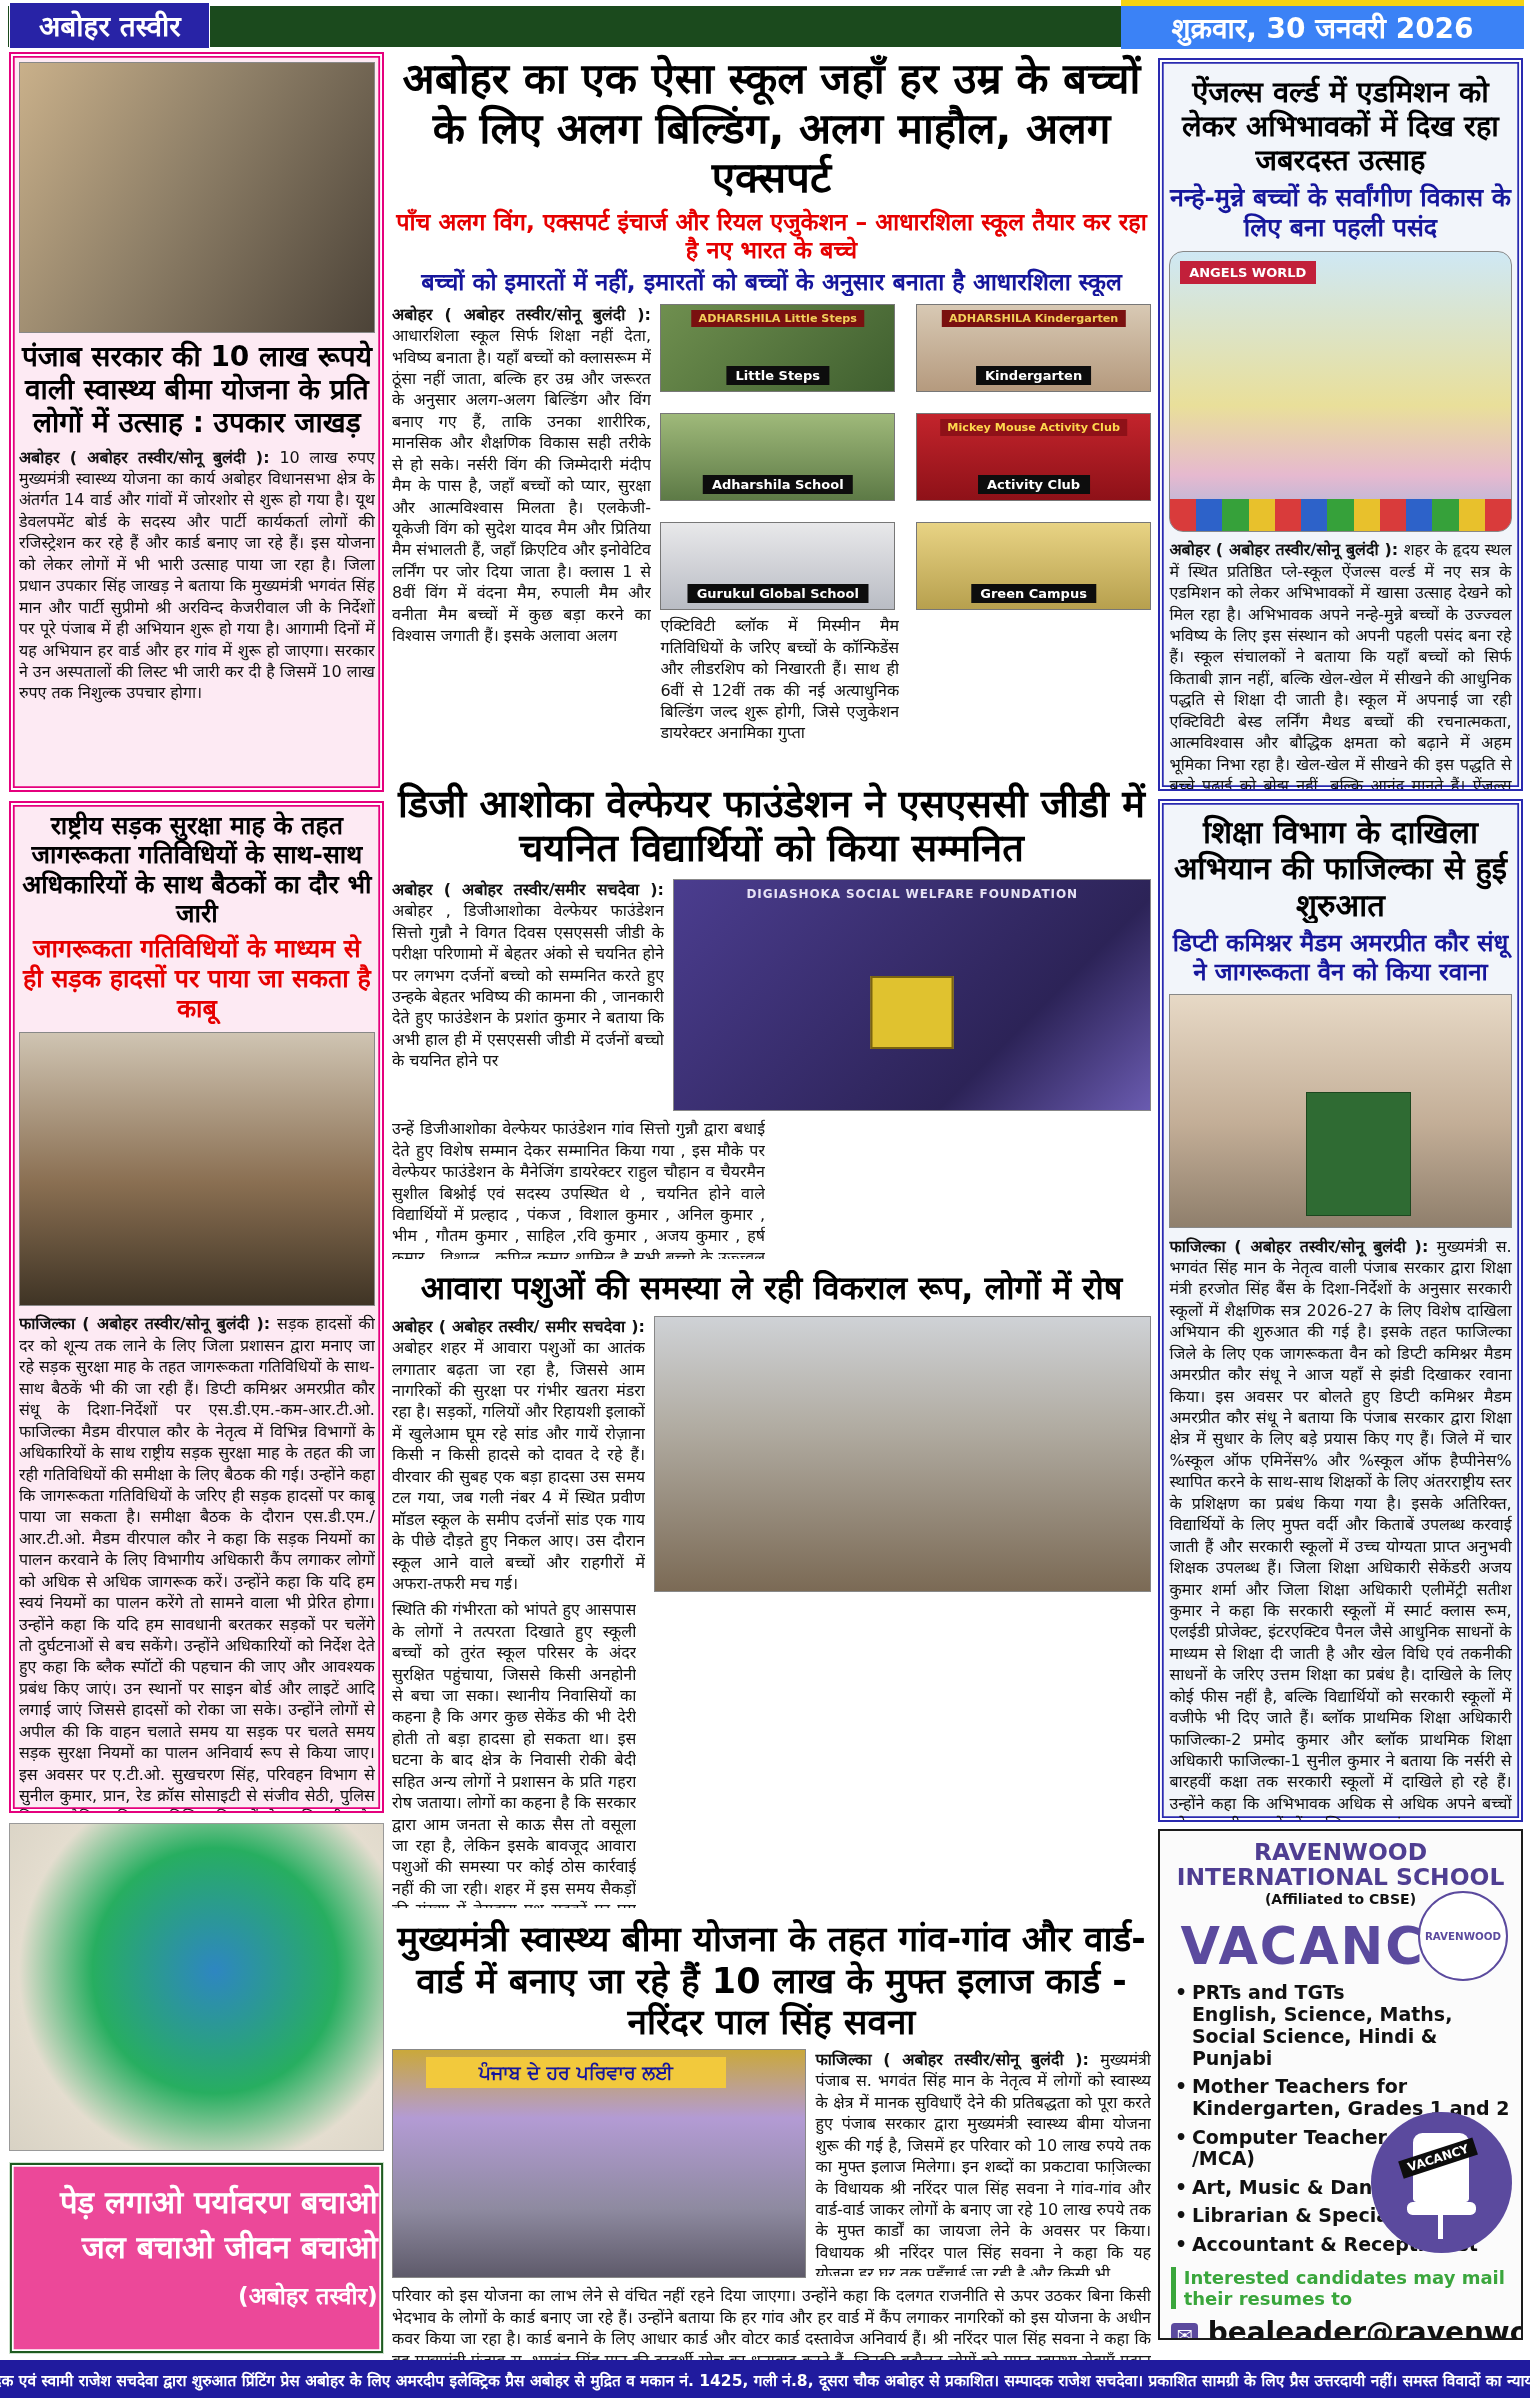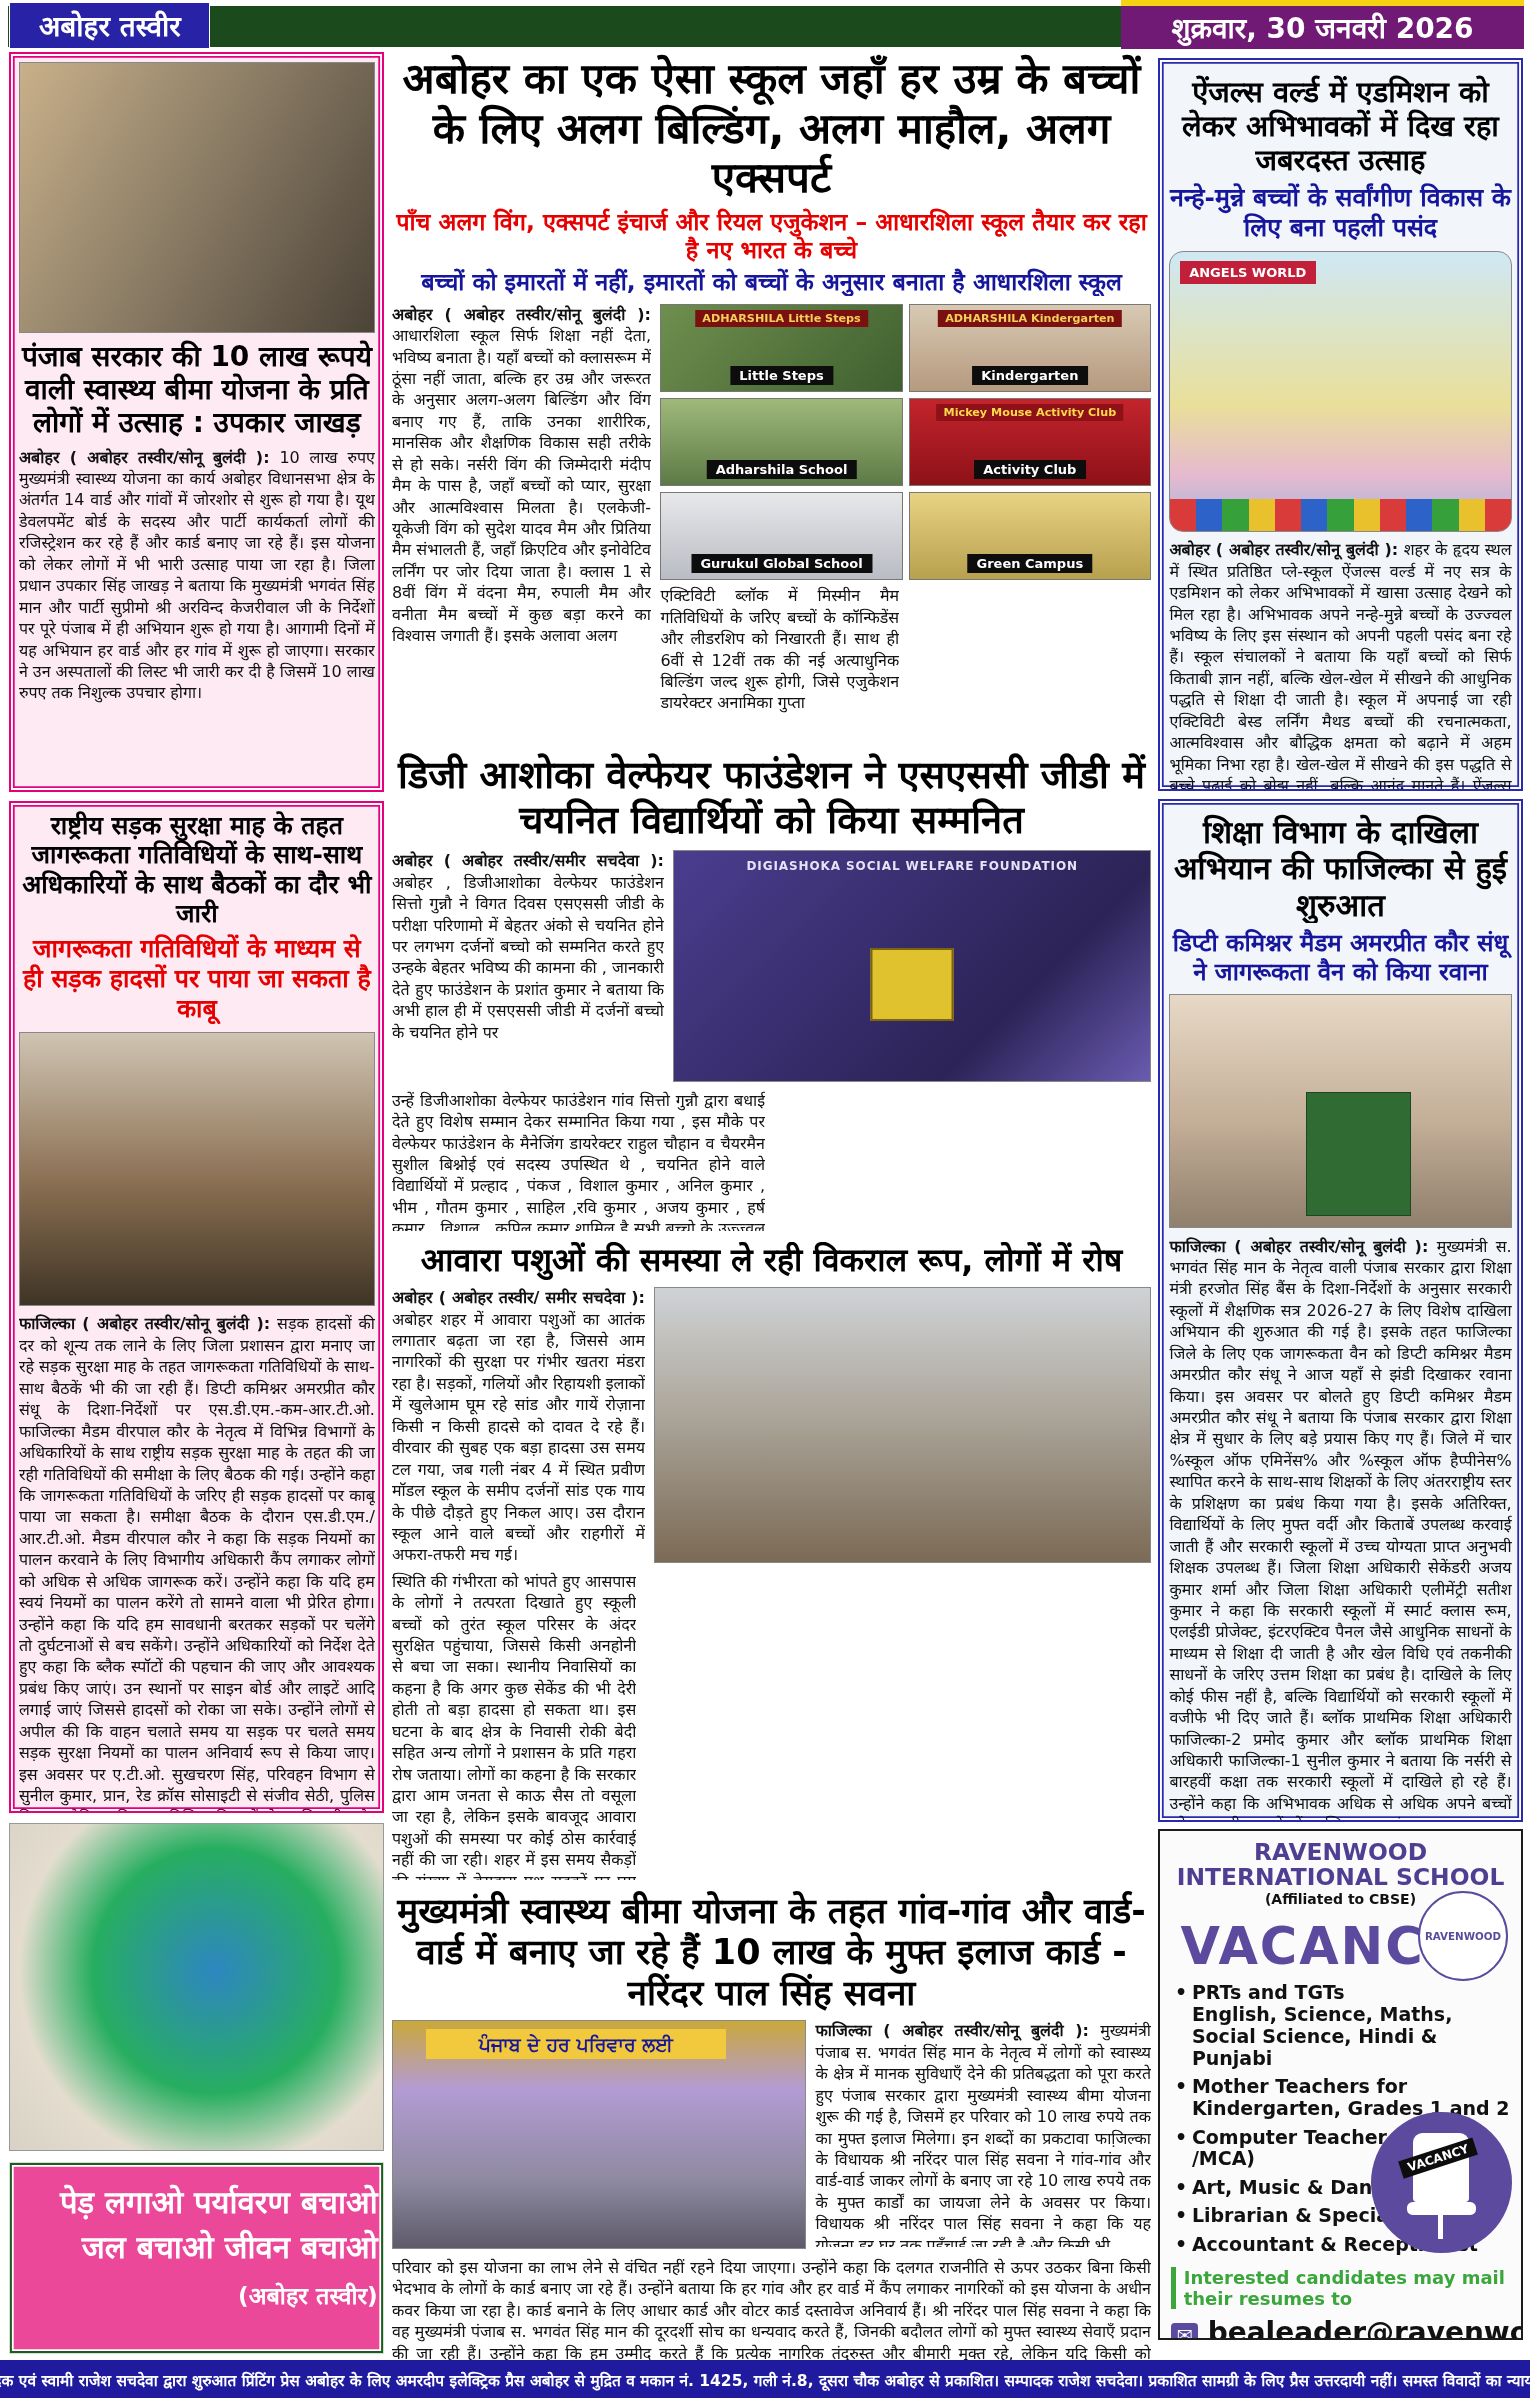--- a/index.html
+++ b/index.html
@@ -4,21 +4,21 @@
 <style>
   html,body{margin:0;padding:0;background:#ffffff;}
   .page{position:relative;width:1531px;height:2399px;background:#ffffff;overflow:hidden;
         font-family:"DejaVu Sans","Liberation Sans",sans-serif;}
   
   .masthead{position:absolute;left:0;top:0;width:1531px;height:51px;}
   .mh-green{position:absolute;left:7.5px;top:5.6px;width:1113px;height:41px;background:#1b4a1d;}
   .mh-brand{position:absolute;left:9.4px;top:1.9px;width:199px;height:45px;background:#2823a6;border:1.9px solid #ffffff;
             color:#ffffff;font-weight:700;font-size:28px;display:flex;align-items:center;justify-content:center;}
   .mh-yellow{position:absolute;left:1121px;top:0;width:403px;height:7.5px;background:#f5d312;}
-  .mh-date{position:absolute;left:1121px;top:5.6px;width:403px;height:43px;background:#701a75;color:#ffffff;
+  .mh-date{position:absolute;left:1121px;top:5.6px;width:403px;height:43px;background:#3b82f6;color:#ffffff;
            font-weight:700;font-size:28px;display:flex;align-items:center;justify-content:center;}
   
   .col-left{position:absolute;left:9.4px;top:52px;width:375px;}
   .col-center{position:absolute;left:392px;top:54px;width:759px;}
   .col-right{position:absolute;left:1158px;top:58px;width:365px;}
   
   .pinkbox{background:#fdeaf3;border:2.8px solid #e5007d;box-shadow:inset 0 0 0 1.9px #ffffff,inset 0 0 0 3.7px #e5007d;
            padding:7.5px;box-sizing:border-box;overflow:hidden;}
   .bluebox{background:#f2f5fa;border:2.8px solid #2a2ab0;box-shadow:inset 0 0 0 1.9px #ffffff,inset 0 0 0 3.7px #2a2ab0;
            padding:9.4px;box-sizing:border-box;overflow:hidden;}
@@ -46,21 +46,21 @@
   .flag{position:absolute;left:40%;top:42%;width:103px;height:122px;background:#2f6b33;border:0.9px solid #1d471f;}
   .banner-pb{position:absolute;left:8%;top:7.5px;width:70%;background:#f2c93c;color:#16169c;font-weight:700;
              font-size:19px;text-align:center;padding:3.7px 5.6px;}
   .angels-sign{position:absolute;left:9.4px;top:9.4px;background:#c2203a;color:#ffffff;font-weight:700;font-size:13px;
                padding:3.7px 9.4px;}
   .fence{position:absolute;left:0;bottom:0;width:100%;height:32px;
          background:repeating-linear-gradient(90deg,#d93b3b 0 26px,#2d62c9 26px 52px,#36a13a 52px 79px,#e8c12c 79px 105px);}
   .digi-label{position:absolute;top:7.5px;left:50%;transform:translateX(-50%);color:#e7e3f6;font-weight:700;
               font-size:12px;white-space:nowrap;letter-spacing:0.9px;}
   
-  .collage{display:grid;grid-template-columns:1fr 1fr;grid-auto-rows:88px;gap:6px;}
+  .collage{display:grid;grid-template-columns:1fr 1fr;grid-auto-rows:88px;gap:21px;}
   .tile{position:relative;overflow:hidden;border:0.9px solid #777;}
   .t1{background:linear-gradient(135deg,#6f8f4f,#3f5f2f);}
   .t2{background:linear-gradient(180deg,#d8c9b4,#b59a7e);}
   .t3{background:linear-gradient(180deg,#9fb97a,#5d7a46);}
   .t4{background:linear-gradient(180deg,#c3242c,#8e1118);}
   .t5{background:linear-gradient(180deg,#e8e8ea,#b9bcc4);}
   .t6{background:linear-gradient(180deg,#e8d384,#b7a04e);}
   .cols2{column-count:2;column-gap:13px;}
   .cols3{column-count:3;column-gap:13px;}
   

